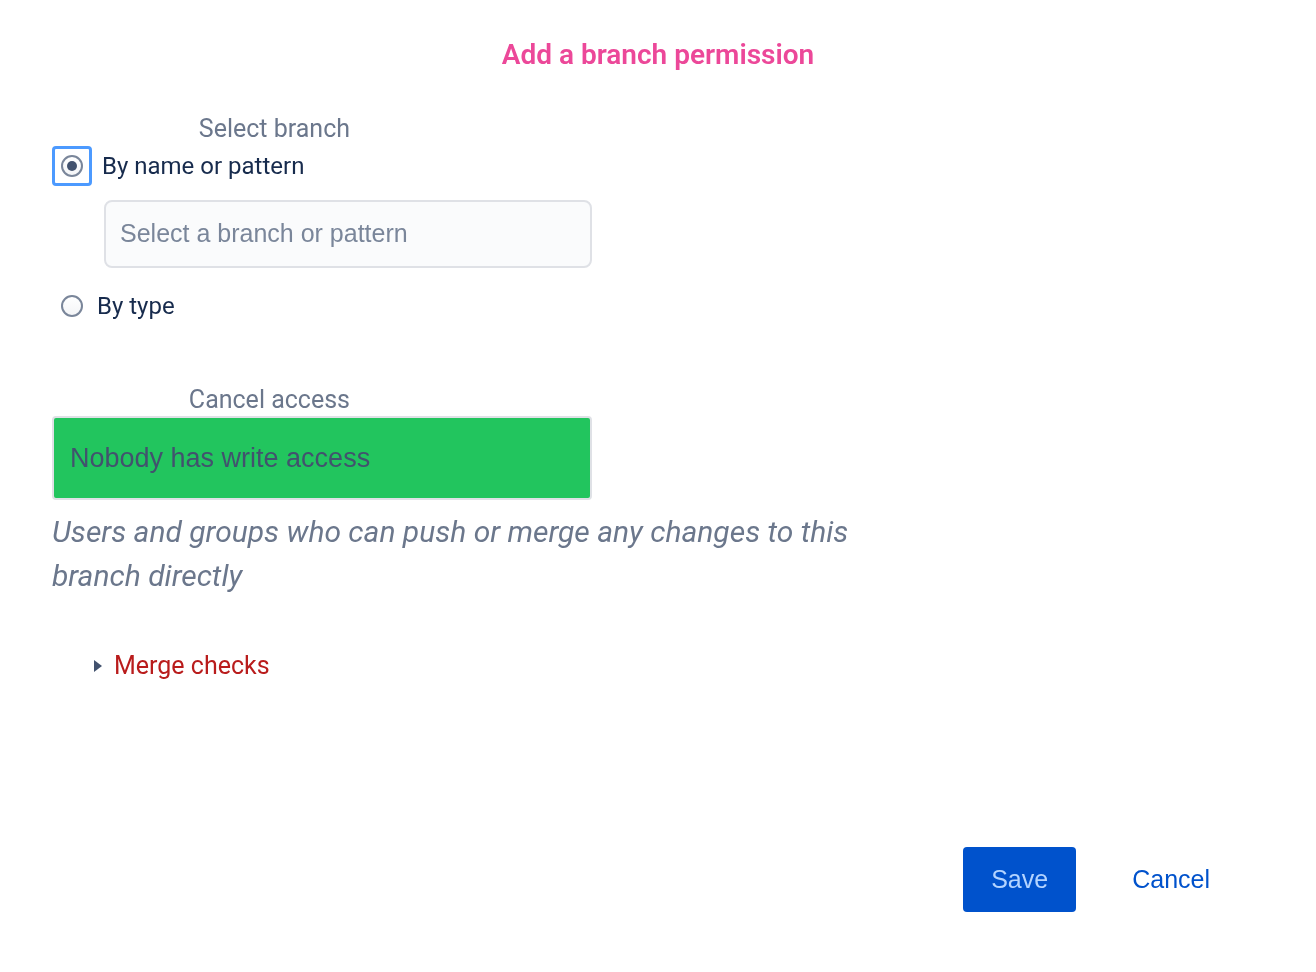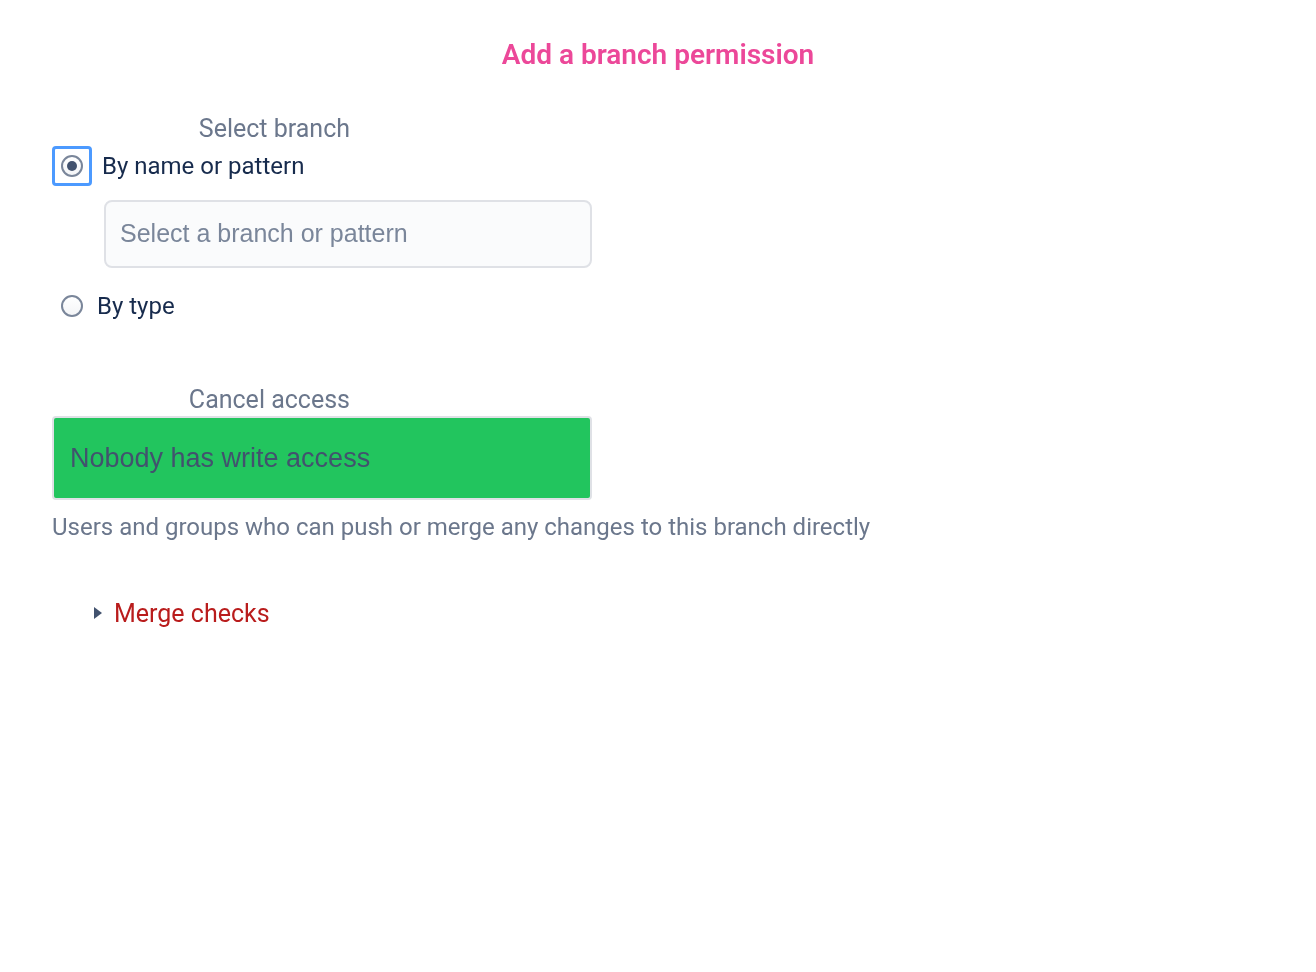--- a/index.html
+++ b/index.html
@@ -89,25 +89,26 @@
     width: 540px;
     height: 84px;
     border: 2px solid #DFE1E6;
     border-radius: 4px;
     background: #22c55e;
     font-size: 27px;
     padding: 0 16px;
     color: #42526E;
   }
   .help-text {
-    font-size: 24px;
+    font-size: 30px;
     color: #6B778C;
     margin-top: 10px;
     line-height: 1.45;
     max-width: 840px;
+    font-style: italic;
   }
   .disclosure {
     display: inline-flex;
     align-items: center;
     color: #b91c1c;
     font-size: 25px;
     cursor: pointer;
     margin-top: 4px;
     padding-left: 42px;
   }
@@ -183,13 +184,17 @@
   <div class="form-row">
     <div class="form-label"></div>
     <div class="form-content">
       <div class="disclosure">
         <span class="chev"></span>
         <span>Merge checks</span>
       </div>
     </div>
   </div>
 
+  <div class="footer">
+    <button class="btn-primary">Save</button>
+    <button class="btn-link">Cancel</button>
+  </div>
 </div>
 
 </body></html>

